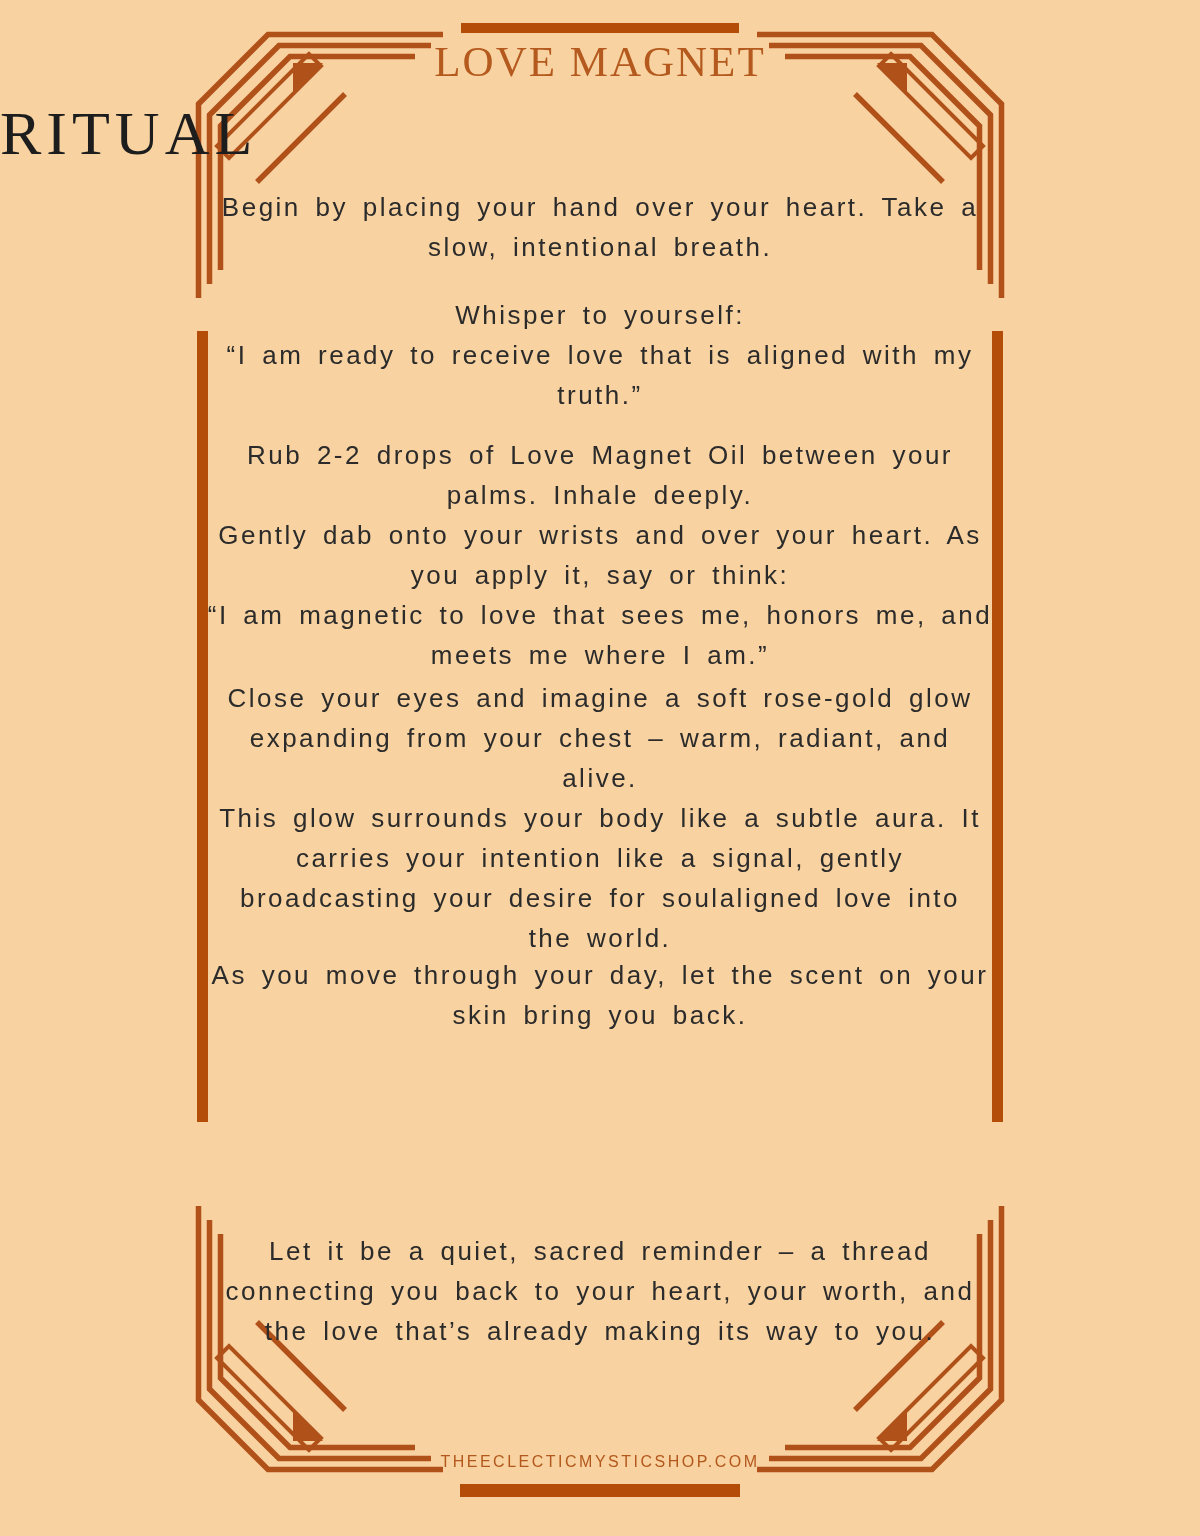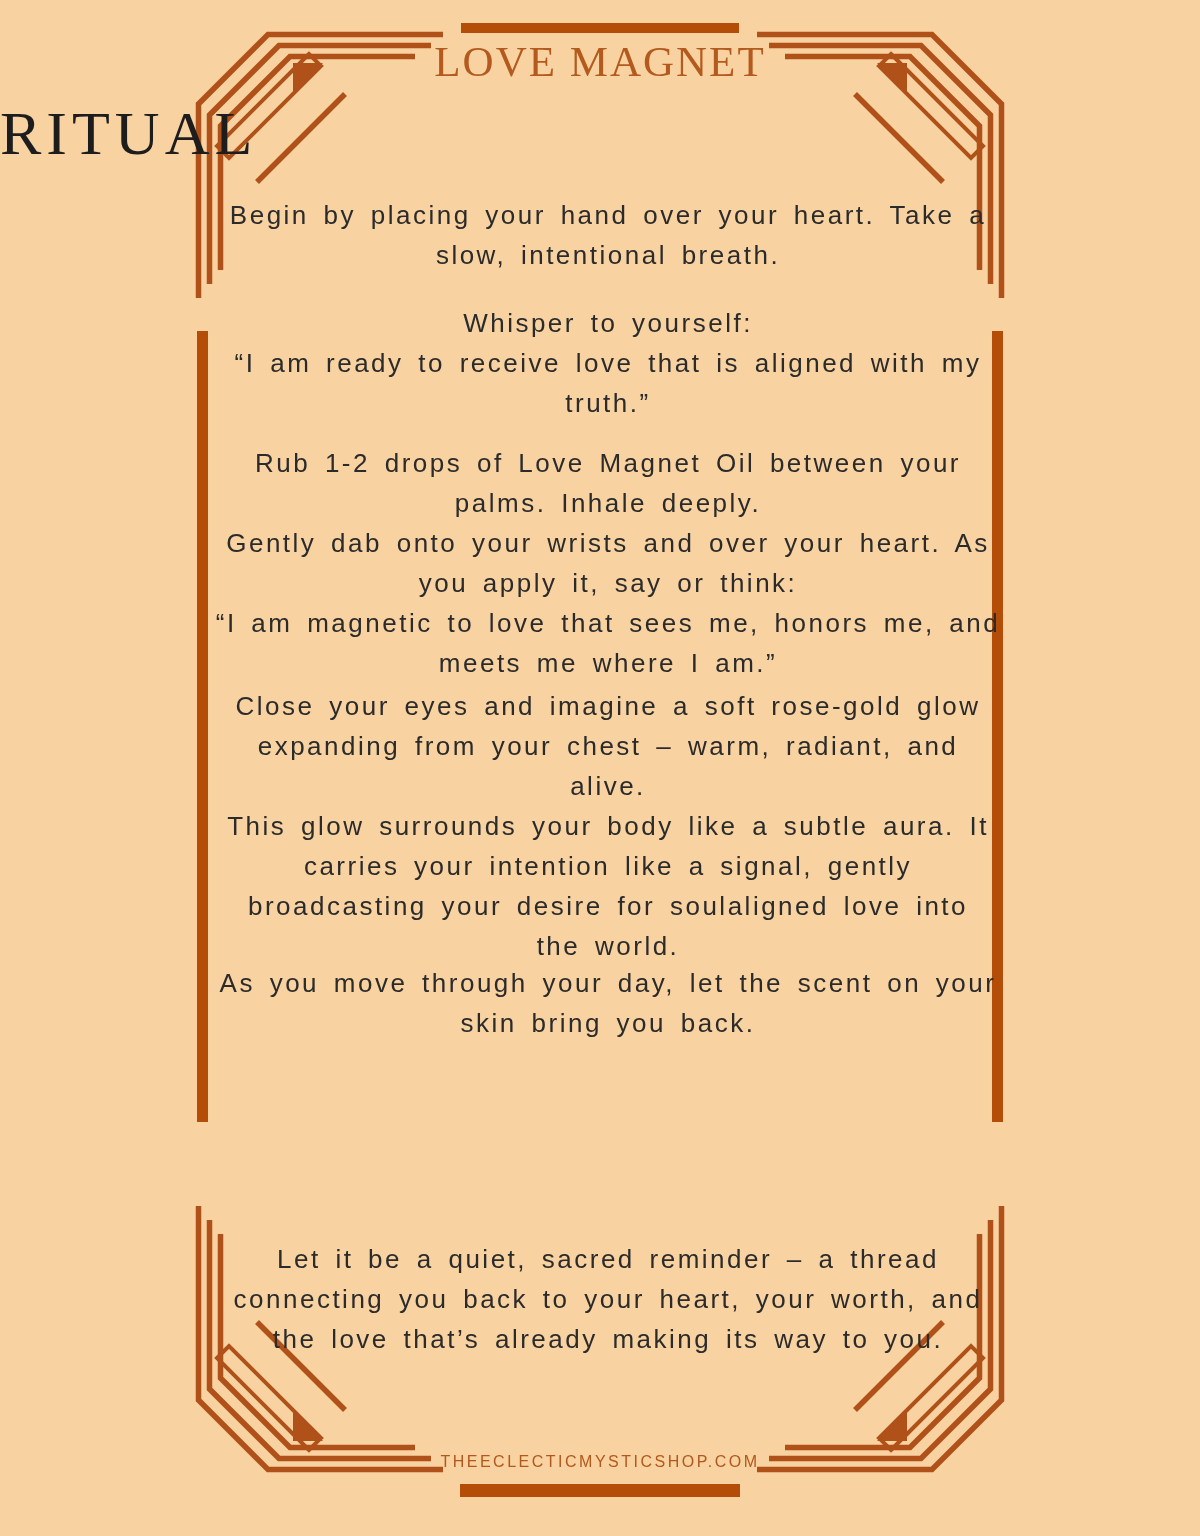--- a/index.html
+++ b/index.html
@@ -41,21 +41,21 @@
   }
   .big-title{
     position:absolute;left:0;right:0;top:94px;margin:0;
     text-align:left;
     font-family:"Liberation Serif","DejaVu Serif",serif;
     font-weight:400;
     font-size:62px;line-height:78px;letter-spacing:5px;
     color:#1d1d1d;
   }
   .para{
-    position:absolute;left:180px;width:840px;margin:8px;
+    position:absolute;left:180px;width:840px;margin:0;
     text-align:center;
     white-space:pre-line;
     font-size:26px;line-height:40px;
     letter-spacing:2.5px;word-spacing:5px;
     color:#2b2b2b;
   }
   .p1{top:187px;}
   .p2{top:295px;}
   .p3{top:435px;}
   .p4{top:678px;}
@@ -124,21 +124,21 @@
   <div class="footer-bar"></div>
 
   <div class="brand">LOVE MAGNET</div>
   <h1 class="big-title">RITUAL</h1>
 
   <p class="para p1">Begin by placing your hand over your heart. Take a
 slow, intentional breath.</p>
   <p class="para p2">Whisper to yourself:
 “I am ready to receive love that is aligned with my
 truth.”</p>
-  <p class="para p3">Rub 1-2 drops of Love Magnet Oil between your
+  <p class="para p3">Rub 2-2 drops of Love Magnet Oil between your
 palms. Inhale deeply.
 Gently dab onto your wrists and over your heart. As
 you apply it, say or think:
 “I am magnetic to love that sees me, honors me, and
 meets me where I am.”</p>
   <p class="para p4">Close your eyes and imagine a soft rose-gold glow
 expanding from your chest – warm, radiant, and
 alive.
 This glow surrounds your body like a subtle aura. It
 carries your intention like a signal, gently

